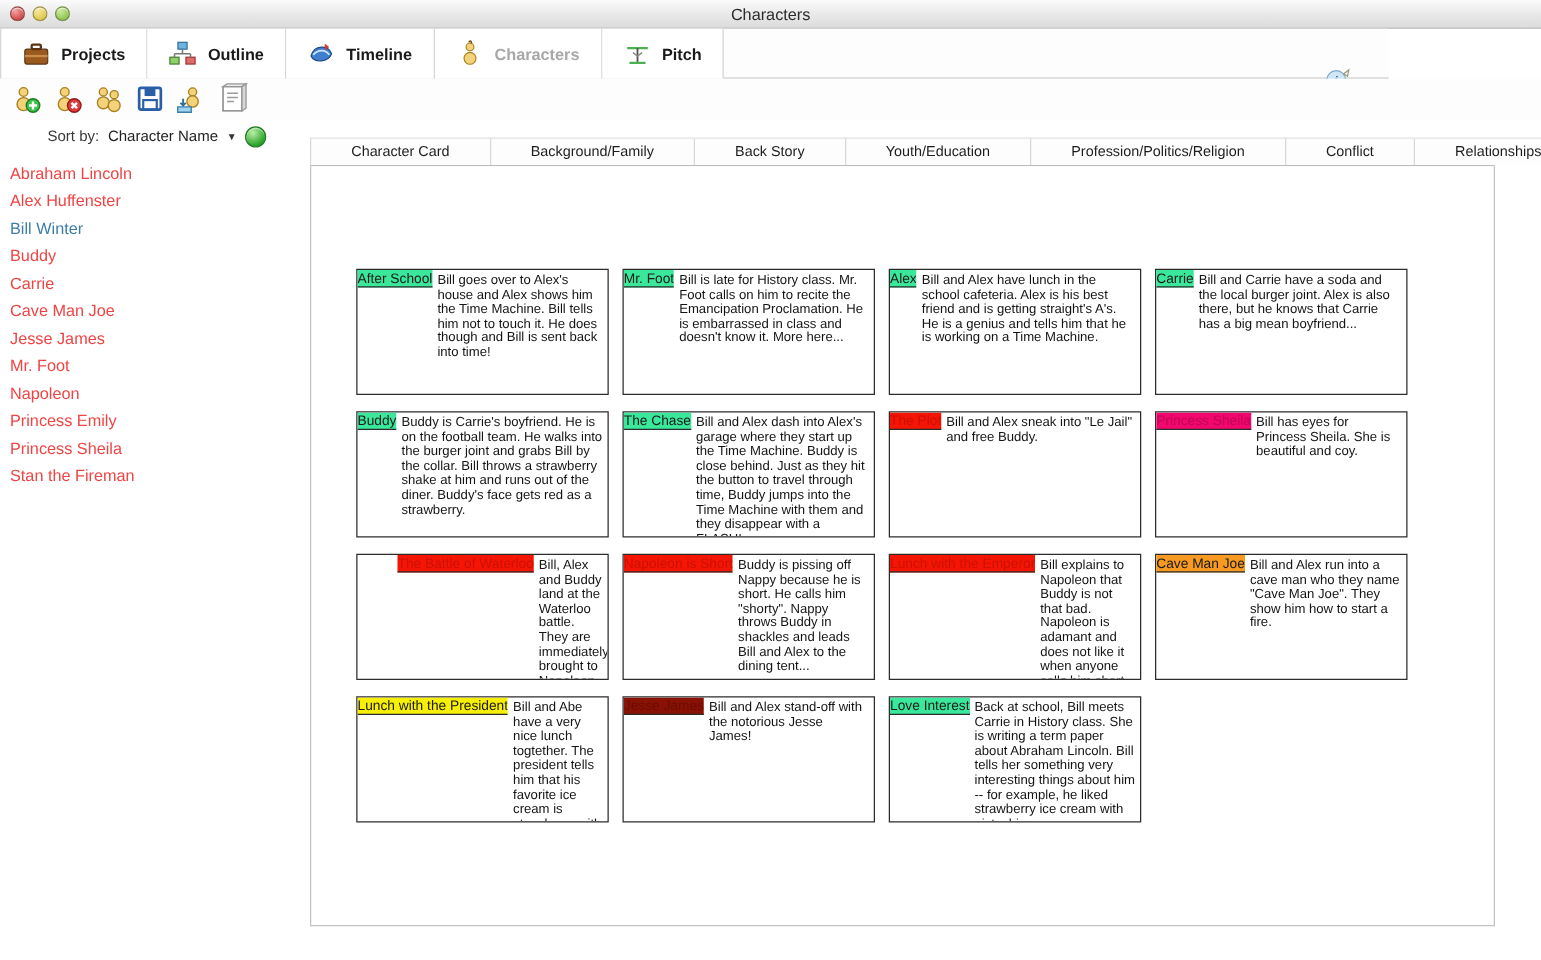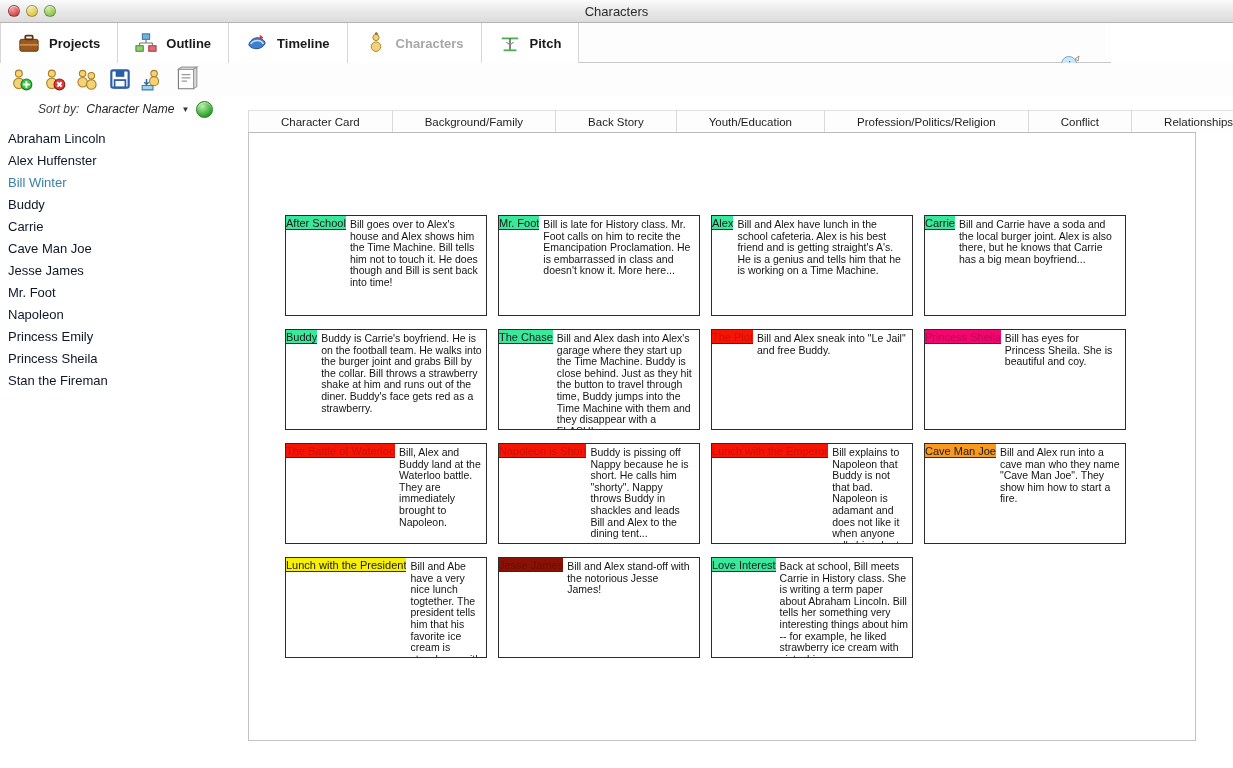--- a/index.html
+++ b/index.html
@@ -69,34 +69,34 @@
   .tb-row { display: flex; align-items: center; padding-left: 8px; gap: 6px; height: 33px; }
   .tb-btn { width: 27px; height: 27px; position: relative; cursor: default; }
 
   
   .sidebar {
     position: absolute; left: 0; top: 96px; width: 248px; height: 672px;
     background: #ffffff;
   }
   .sortrow {
     display: flex; align-items: center; height: 26px;
-    padding-left: 38px; gap: 7px; font-size: 12px; color: #3a3a3a; font-style: italic;
+    padding-left: 38px; gap: 7px; font-size: 12px; color: #3a3a3a;
   }
   .sort-value { font-size: 12px; color: #222; }
   .sort-caret { font-size: 8px; color: #333; }
   .globe-btn {
     width: 17px; height: 17px; border-radius: 50%;
     background: radial-gradient(circle at 35% 28%, #b9f0a6, #2aa02a 72%);
     border: 1px solid #1f7a1f; cursor: default;
     box-shadow: inset 0 1px 1px rgba(255,255,255,0.6);
   }
   .charlist { margin-top: 6px; }
   .charitem {
     height: 22px; line-height: 22px;
-    padding-left: 8px; font-size: 13px; color: #0f172a;
+    padding-left: 8px; font-size: 13px; color: #ef4444;
     cursor: default;
   }
   .charitem.selected { color: #3c7ea8; }
 
   
   .main {
     position: absolute; left: 248px; top: 110px;
     width: 948px; height: 632px;
   }
   .tabstrip {
@@ -331,21 +331,21 @@
           </div>
           <div class="card">
             <div class="card-head" style="background: rgb(245, 21, 5); color: rgb(204, 17, 4);">The Plot</div>
             <div class="card-body">Bill and Alex sneak into "Le Jail" and free Buddy.</div>
           </div>
           <div class="card">
             <div class="card-head" style="background: rgb(242, 7, 110); color: rgb(192, 4, 88);">Princess Sheila</div>
             <div class="card-body">Bill has eyes for Princess Sheila. She is beautiful and coy.</div>
           </div>
           <div class="card">
-            <div class="card-head" style="background: rgb(245, 21, 5); color: rgb(204, 17, 4);">The Battle of Waterloo</div>
+            <div class="card-head" style="background: rgb(245, 21, 5); color: rgb(204, 17, 4); margin-left: 32px;">The Battle of Waterloo</div>
             <div class="card-body">Bill, Alex and Buddy land at the Waterloo battle. They are immediately brought to Napoleon.</div>
           </div>
           <div class="card">
             <div class="card-head" style="background: rgb(245, 21, 5); color: rgb(204, 17, 4);">Napoleon is Short</div>
             <div class="card-body">Buddy is pissing off Nappy because he is short. He calls him "shorty". Nappy throws Buddy in shackles and leads Bill and Alex to the dining tent...</div>
           </div>
           <div class="card">
             <div class="card-head" style="background: rgb(245, 21, 5); color: rgb(204, 17, 4);">Lunch with the Emperor</div>
             <div class="card-body">Bill explains to Napoleon that Buddy is not that bad. Napoleon is adamant and does not like it when anyone calls him short. Alex has an idea. What if they could go forward in time and tell Buddy not to call Napoleon short?</div>
           </div>

